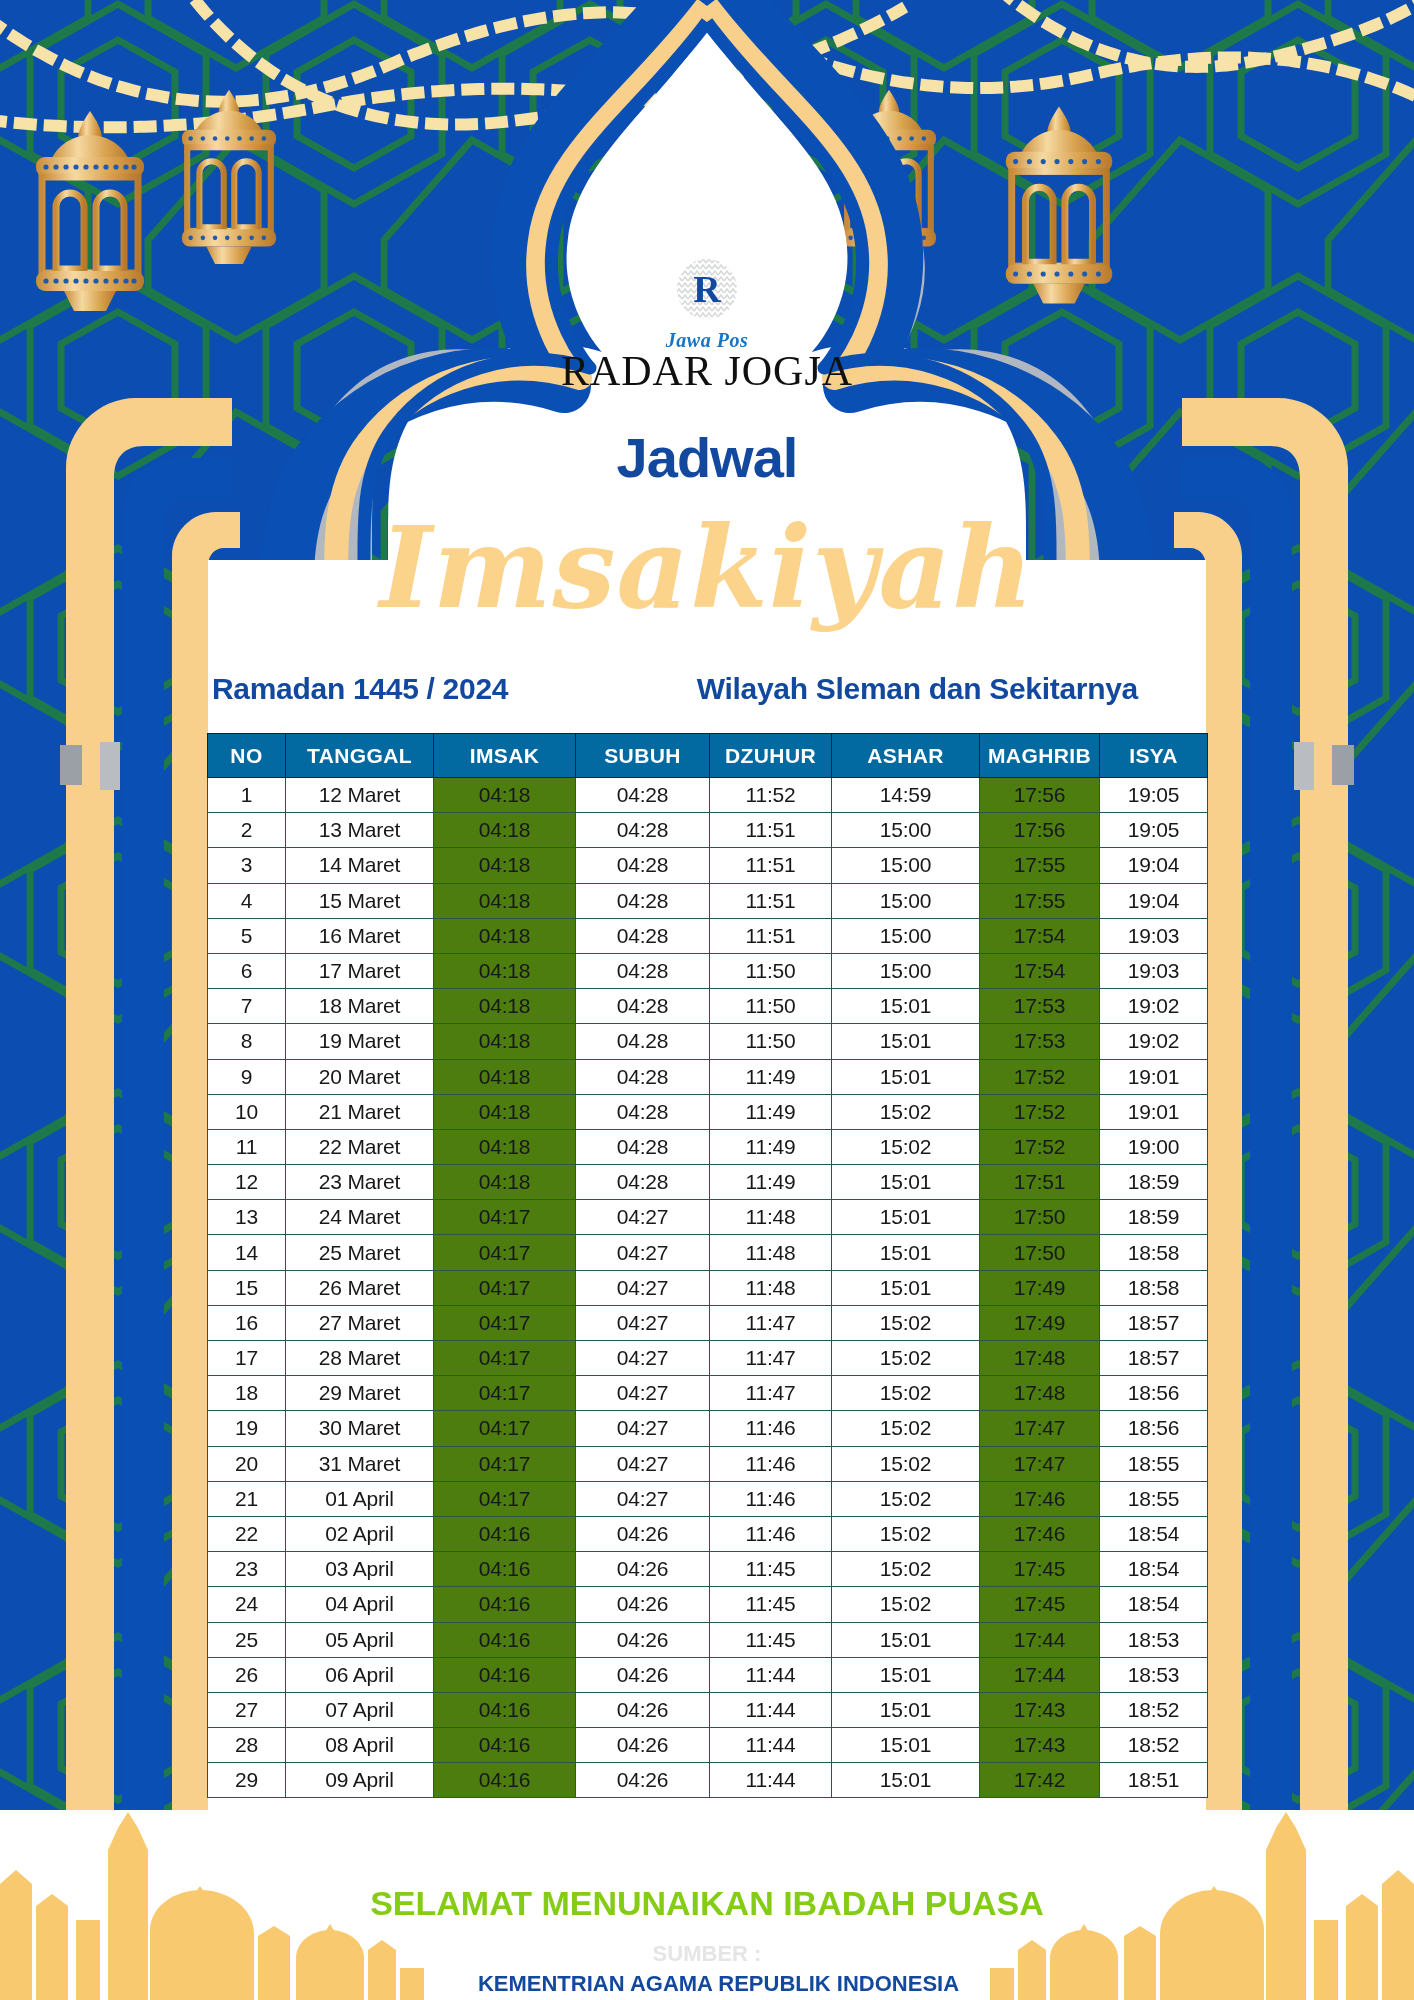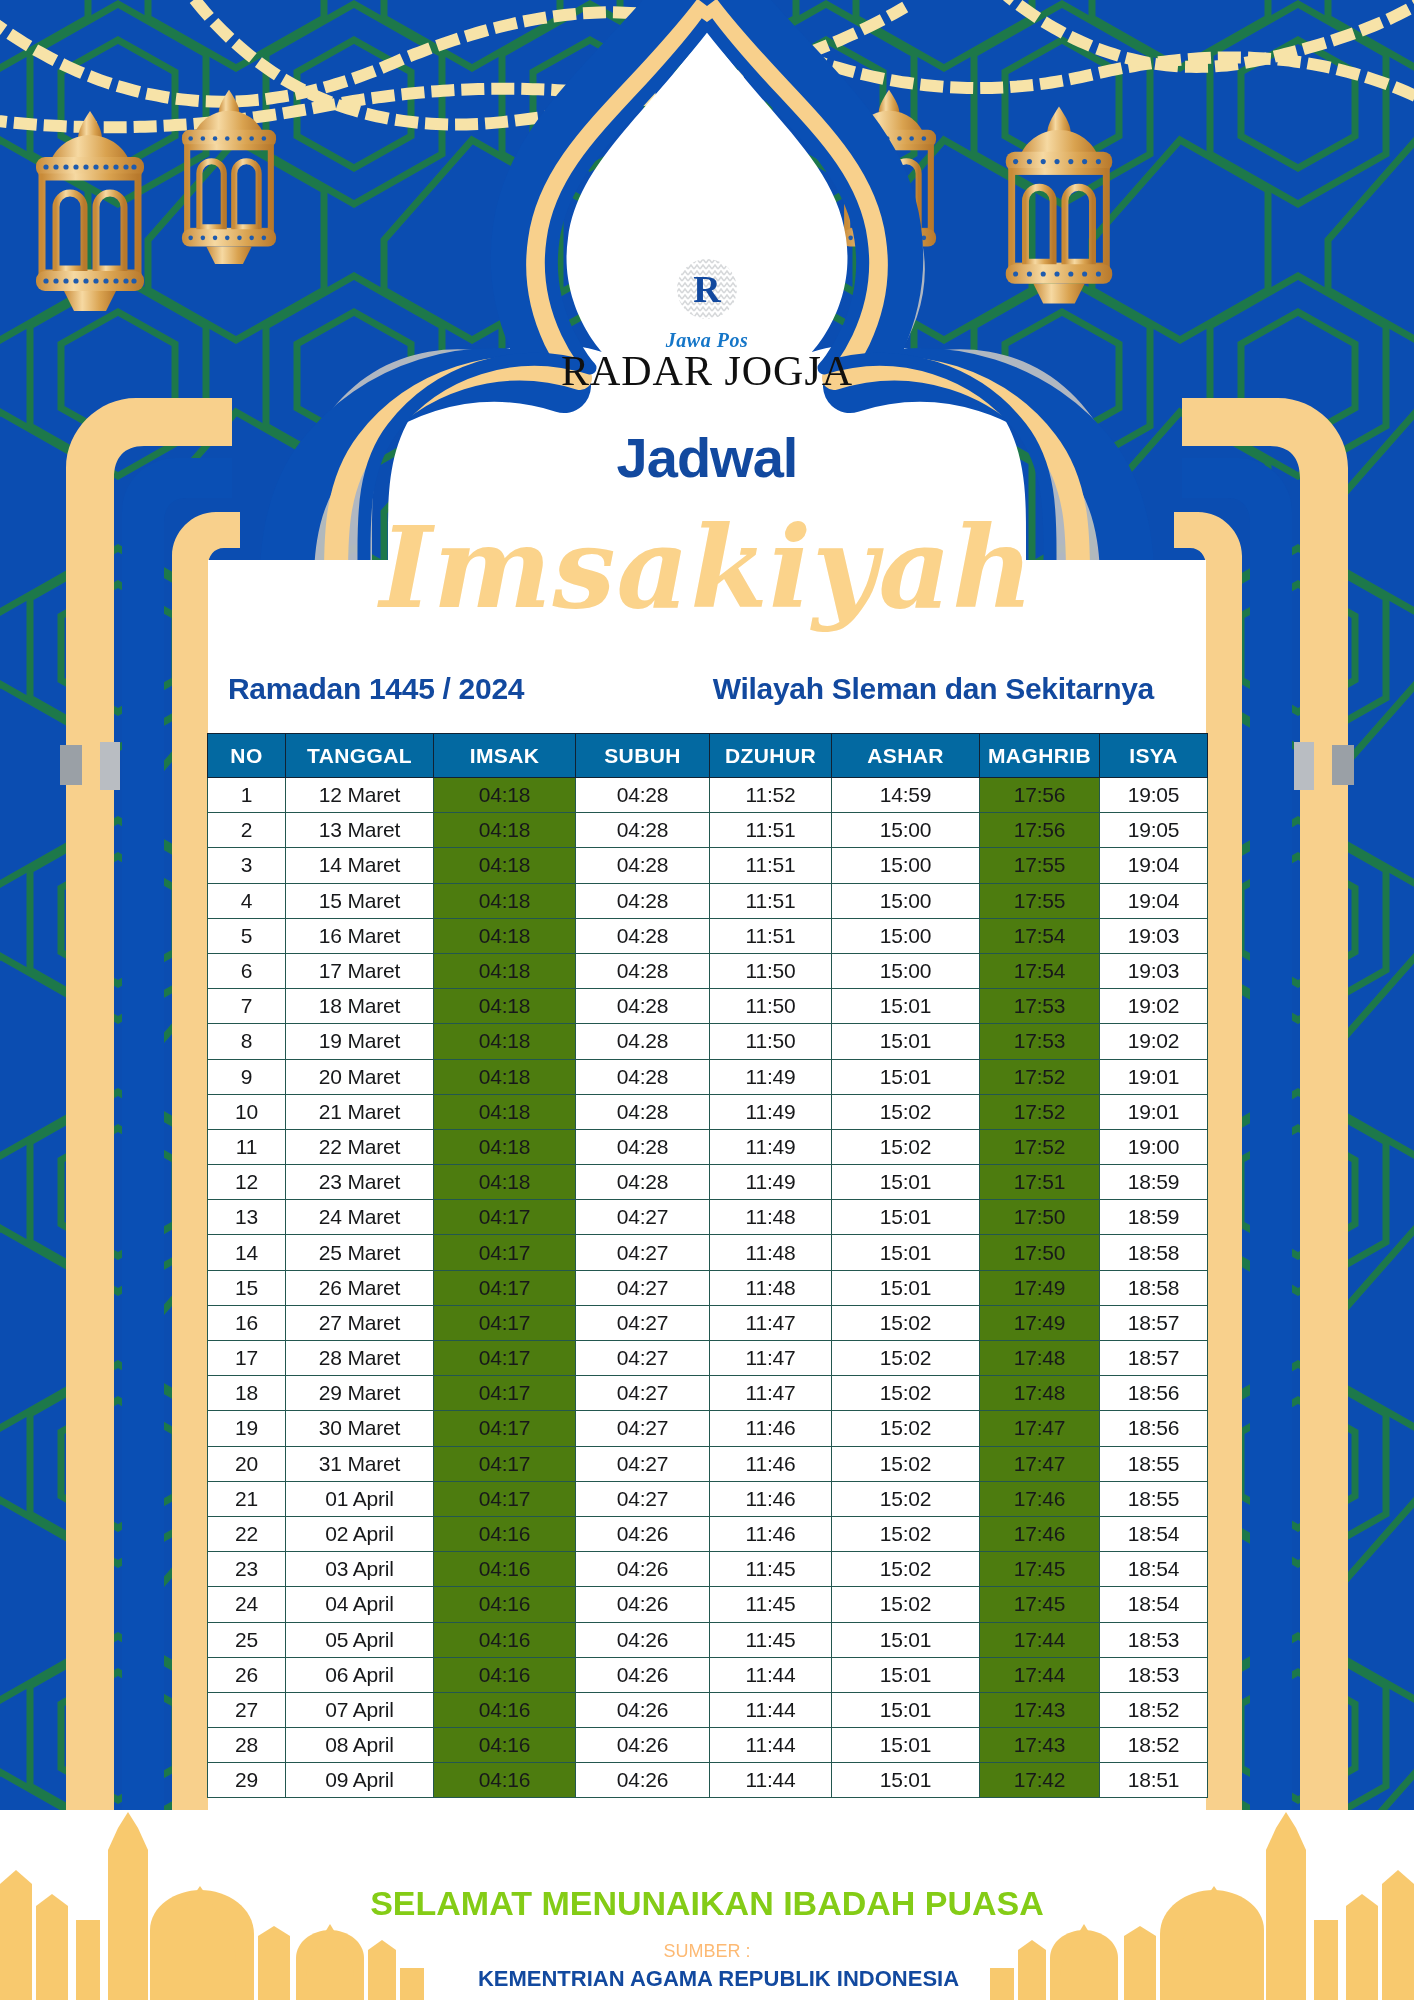--- a/index.html
+++ b/index.html
@@ -60,21 +60,21 @@
     position:absolute; left:0; right:0; top:512px;
     text-align:center;
     font-family:"DejaVu Serif", serif;
     font-style:italic; font-weight:bold;
     font-size:112px; color:#FBD38B;
     letter-spacing:1px; line-height:1;
   }
 
   #subtitle-row {
     position:absolute; top:672px; left:212px; width:1000px;
-    display:flex; justify-content:space-between; align-items:flex-end;margin-left:16px;
+    display:flex; justify-content:space-between; align-items:flex-end;
   }
   .subtitle {
     font-size:30px; font-weight:bold; color:#12499F;
     letter-spacing:-.3px;
   }
   #subtitle-region { margin-right:74px; }
 
   
   #schedule-wrap {
     position:absolute; left:207px; top:733px; width:1000px;
@@ -104,21 +104,21 @@
   col.c-isya    { width:108px; }
 
   
   #footer-skyline { position:absolute; left:0; bottom:0; width:1414px; height:190px; z-index:5; }
   #footer-text { position:absolute; left:0; right:0; top:1884px; text-align:center; z-index:7; }
   #footer-greeting {
     font-size:34px; font-weight:bold; color:#84cc16;
     letter-spacing:0px;
   }
   #footer-sumber-label {
-    margin-top:18px; font-size:18px; font-weight:normal; color:#fdba74;
+    margin-top:18px; font-size:22px; font-weight:bold; color:#e5e5e5;
   }
   #footer-sumber-value {
     margin-top:4px; font-size:22px; font-weight:bold; color:#12499F;margin-left:23px;
   }
 </style>
 </head>
 <body>
 
 <div id="bg-base"></div>
 

